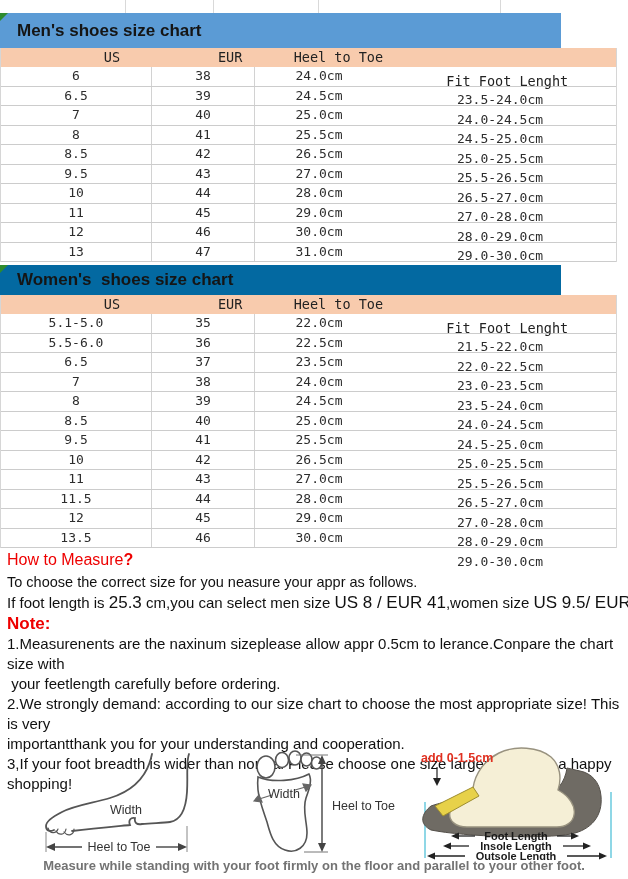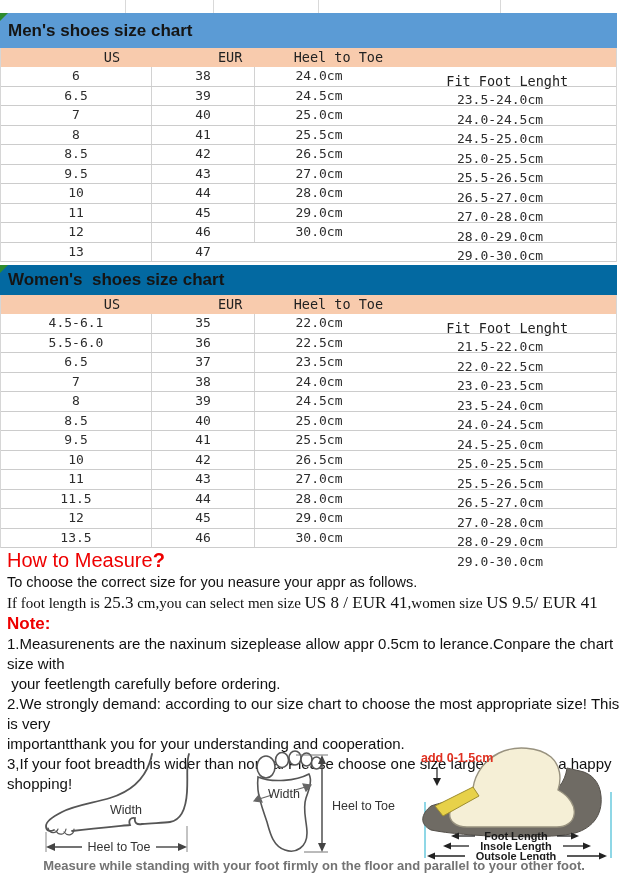--- a/index.html
+++ b/index.html
@@ -5,21 +5,21 @@
   html,body{margin:0;padding:0;background:#ffffff;}
   #page{position:relative;width:628px;height:879px;background:#ffffff;overflow:hidden;
         font-family:"Liberation Sans",sans-serif;}
 
   
   #top-strip{position:absolute;top:0;left:0;width:628px;height:13px;background:#fff;
              border-bottom:0;}
   #top-strip .vline{position:absolute;top:0;width:1px;height:13px;background:#d9d9d9;}
 
   
-  .bar{position:relative;width:617px;display:flex;align-items:center;padding-left:8px;
+  .bar{position:relative;width:561px;display:flex;align-items:center;padding-left:17px;
        box-sizing:border-box;font-weight:bold;font-size:17px;color:#151515;white-space:pre;}
   .bar-blue{height:35px;background:#5b9bd5;}
   .bar-pink{height:30px;background:#0369a1;}
   .tri{position:absolute;left:0;top:0;width:0;height:0;
        border-top:8px solid #2e8b2e;border-right:8px solid transparent;}
 
   
   .tbl{width:617px;font-family:"DejaVu Sans Mono",monospace;font-size:13px;color:#2d2d2d;
        border-left:1px solid #d6d6d6;border-right:1px solid #d6d6d6;box-sizing:border-box;}
   .thead{display:flex;height:19px;line-height:19px;background:#f8cbad;font-size:13.5px;color:#222;padding-left:41px;}
@@ -28,25 +28,25 @@
       box-sizing:border-box;background:#ffffff;}
   .td{text-align:center;box-sizing:border-box;}
   .td + .td{border-left:1px solid #d2d2d2;}
   .c1{width:150px;} .c2{width:103px;} .c3{width:129px;} .c4{width:233px;margin-top:24px;}
 
   #men-section{position:absolute;top:13px;left:0;}
   #women-section{position:absolute;top:265px;left:0;}
 
   
   #howto{position:absolute;top:548px;left:7px;width:616px;color:#111;}
-  .howto-title{color:#ee0000;font-size:20px;height:24px;line-height:24px;}
+  .howto-title{color:#ee0000;font-size:16px;height:24px;line-height:24px;}
   .howto-title .qmark{font-weight:bold;}
   .howto-intro{font-size:14.5px;height:20px;line-height:20px;}
   .howto-example{height:22px;line-height:22px;font-size:15px;}
-  .howto-example span{white-space:pre;vertical-align:baseline;font-family:Liberation Serif, serif;}
+  .howto-example span{white-space:pre;vertical-align:baseline;}
   .howto-example .big{font-size:17px;}
   .note-label{color:#ee0000;font-size:17px;font-weight:bold;height:20px;line-height:20px;}
   .note-line{font-size:15px;line-height:20px;white-space:pre-wrap;}
 
   
   #diagrams{position:absolute;top:744px;left:0;width:628px;height:135px;}
   #diagram-side-foot{position:absolute;left:36px;top:8px;}
   #diagram-top-foot{position:absolute;left:248px;top:6px;}
   #diagram-shoe{position:absolute;left:415px;top:0px;}
   #measure-caption{position:absolute;top:114px;left:0;width:628px;text-align:center;
@@ -131,41 +131,42 @@
           </div>
           <div class="tr">
             <div class="td c1">12</div>
             <div class="td c2">46</div>
             <div class="td c3">30.0cm</div>
             <div class="td c4">29.0-30.0cm</div>
           </div>
           <div class="tr">
             <div class="td c1">13</div>
             <div class="td c2">47</div>
+            <div class="td c3">31.0cm</div>
             <div class="td c4">30.0-31.0cm</div>
           </div>
         </div>
     </div>
   </section>
 
   <section id="women-section">
     <div class="bar bar-pink">
       <span class="tri"></span>
       <span>Women's  shoes size chart</span>
     </div>
     <div class="tbl">
       <div class="thead">
         <div class="th c1">US</div>
         <div class="th c2">EUR</div>
         <div class="th c3">Heel to Toe</div>
         <div class="th c4">Fit Foot Lenght</div>
       </div>
       <div>
           <div class="tr">
-            <div class="td c1">4.5-6.1</div>
+            <div class="td c1">5.1-5.0</div>
             <div class="td c2">35</div>
             <div class="td c3">22.0cm</div>
             <div class="td c4">21.5-22.0cm</div>
           </div>
           <div class="tr">
             <div class="td c1">5.5-6.0</div>
             <div class="td c2">36</div>
             <div class="td c3">22.5cm</div>
             <div class="td c4">22.0-22.5cm</div>
           </div>

